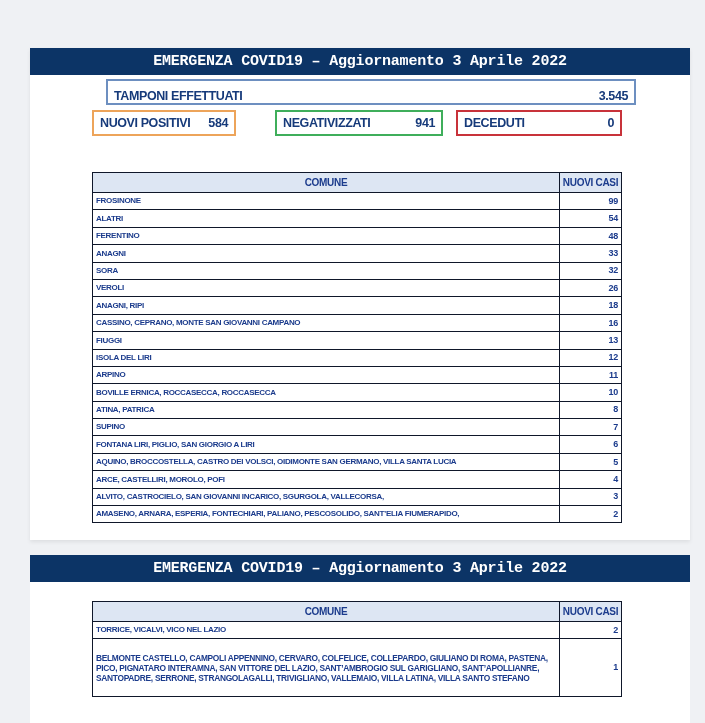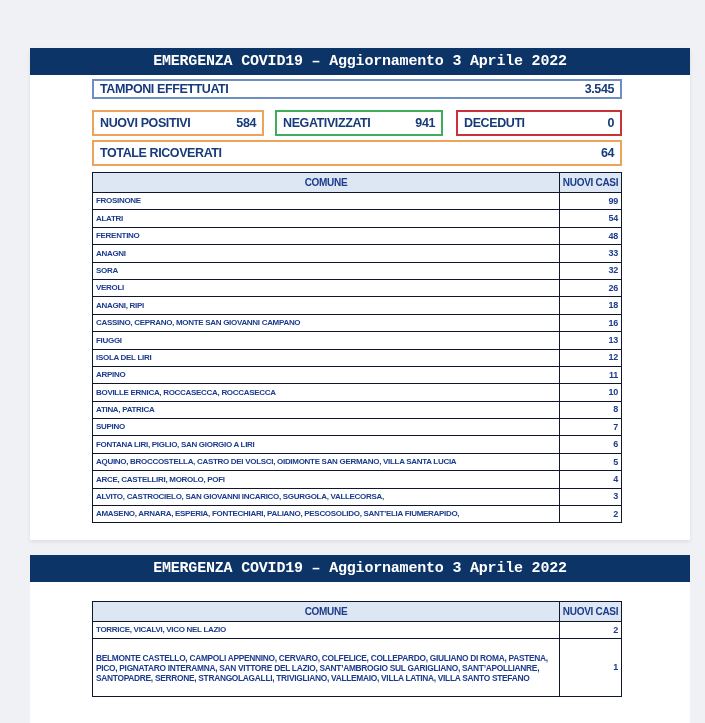--- a/index.html
+++ b/index.html
@@ -25,42 +25,38 @@
   td { height: 17.4px; padding: 0 3px; line-height: 1.2; }
   td.num { text-align: right; font-size: 9px; }
   #table2 td.multi { height: 58px; font-size: 8.4px; }
 </style>
 </head>
 <body>
 
 <div class="card" id="card1">
   <div class="banner">EMERGENZA COVID19 – Aggiornamento 3 Aprile 2022</div>
 
-  <div class="box blue" style="left:62px; top:31px; width:530px; height:20px;">
+  <div class="box blue" style="left:76px; top:31px; width:530px; height:26px;align-items:flex-end;">
     <span>TAMPONI EFFETTUATI</span>
     <span>3.545</span>
   </div>
 
-  <div class="box orange" style="left:62px; top:62px; width:172px; height:26px;">
+  <div class="box orange" style="left:62px; top:62px; width:144px; height:26px;">
     <span>NUOVI POSITIVI</span>
     <span>584</span>
   </div>
   <div class="box green" style="left:245px; top:62px; width:168px; height:26px;">
     <span>NEGATIVIZZATI</span>
     <span>941</span>
   </div>
   <div class="box red" style="left:426px; top:62px; width:166px; height:26px;gap:35px;">
     <span>DECEDUTI</span>
     <span>0</span>
   </div>
 
-  <div class="box orange" style="left:62px; top:92px; width:530px; height:26px;">
-    <span>TOTALE RICOVERATI</span>
-    <span>64</span>
-  </div>
 
   <table id="table1" style="top:124px;">
     <thead>
       <tr>
         <th>COMUNE</th>
         <th class="num">NUOVI CASI</th>
       </tr>
     </thead>
     <tbody id="tbody1">
         <tr>

